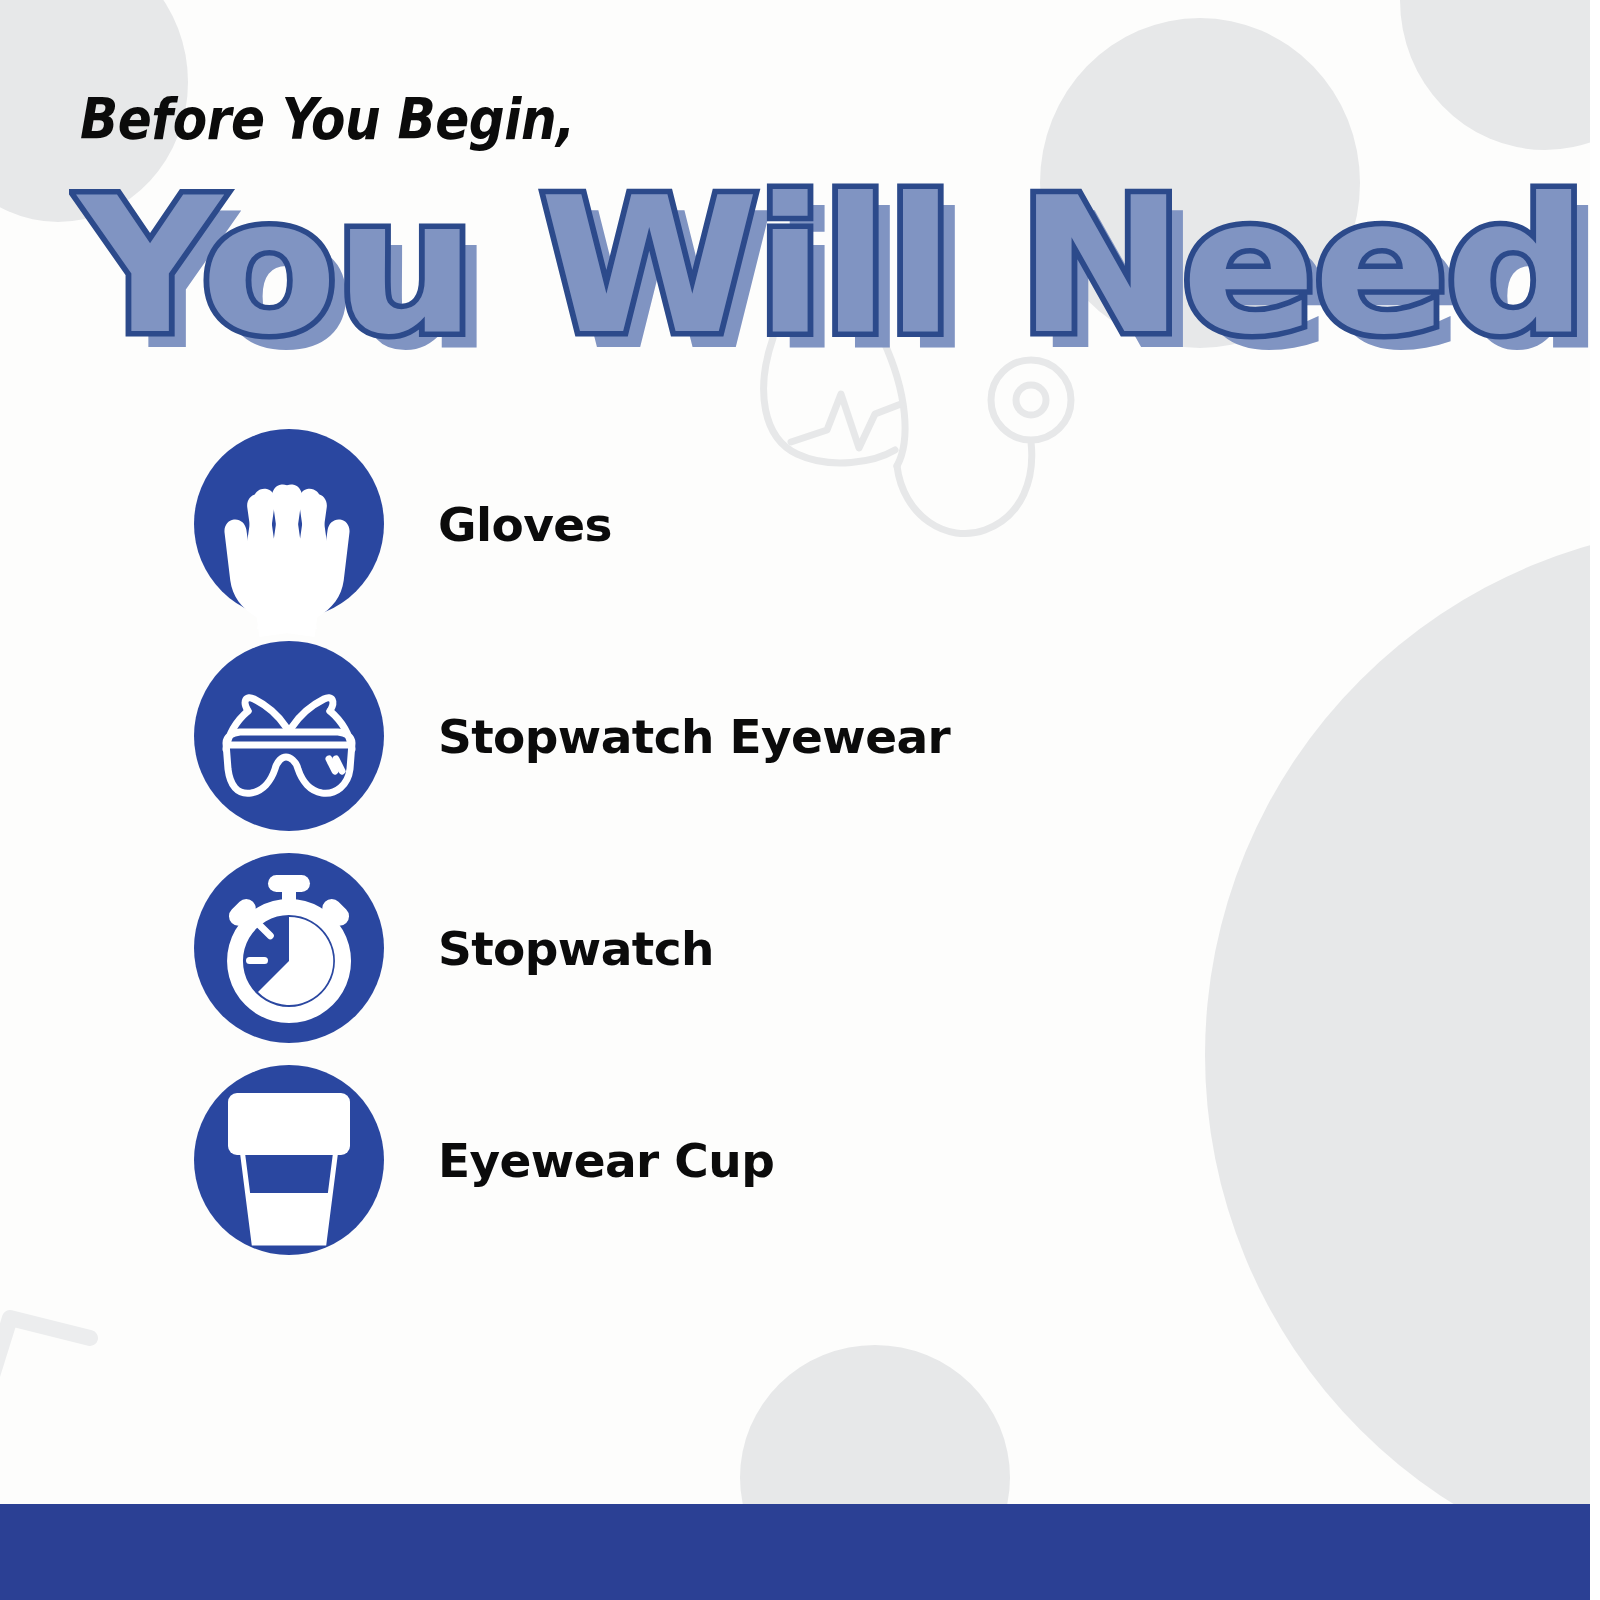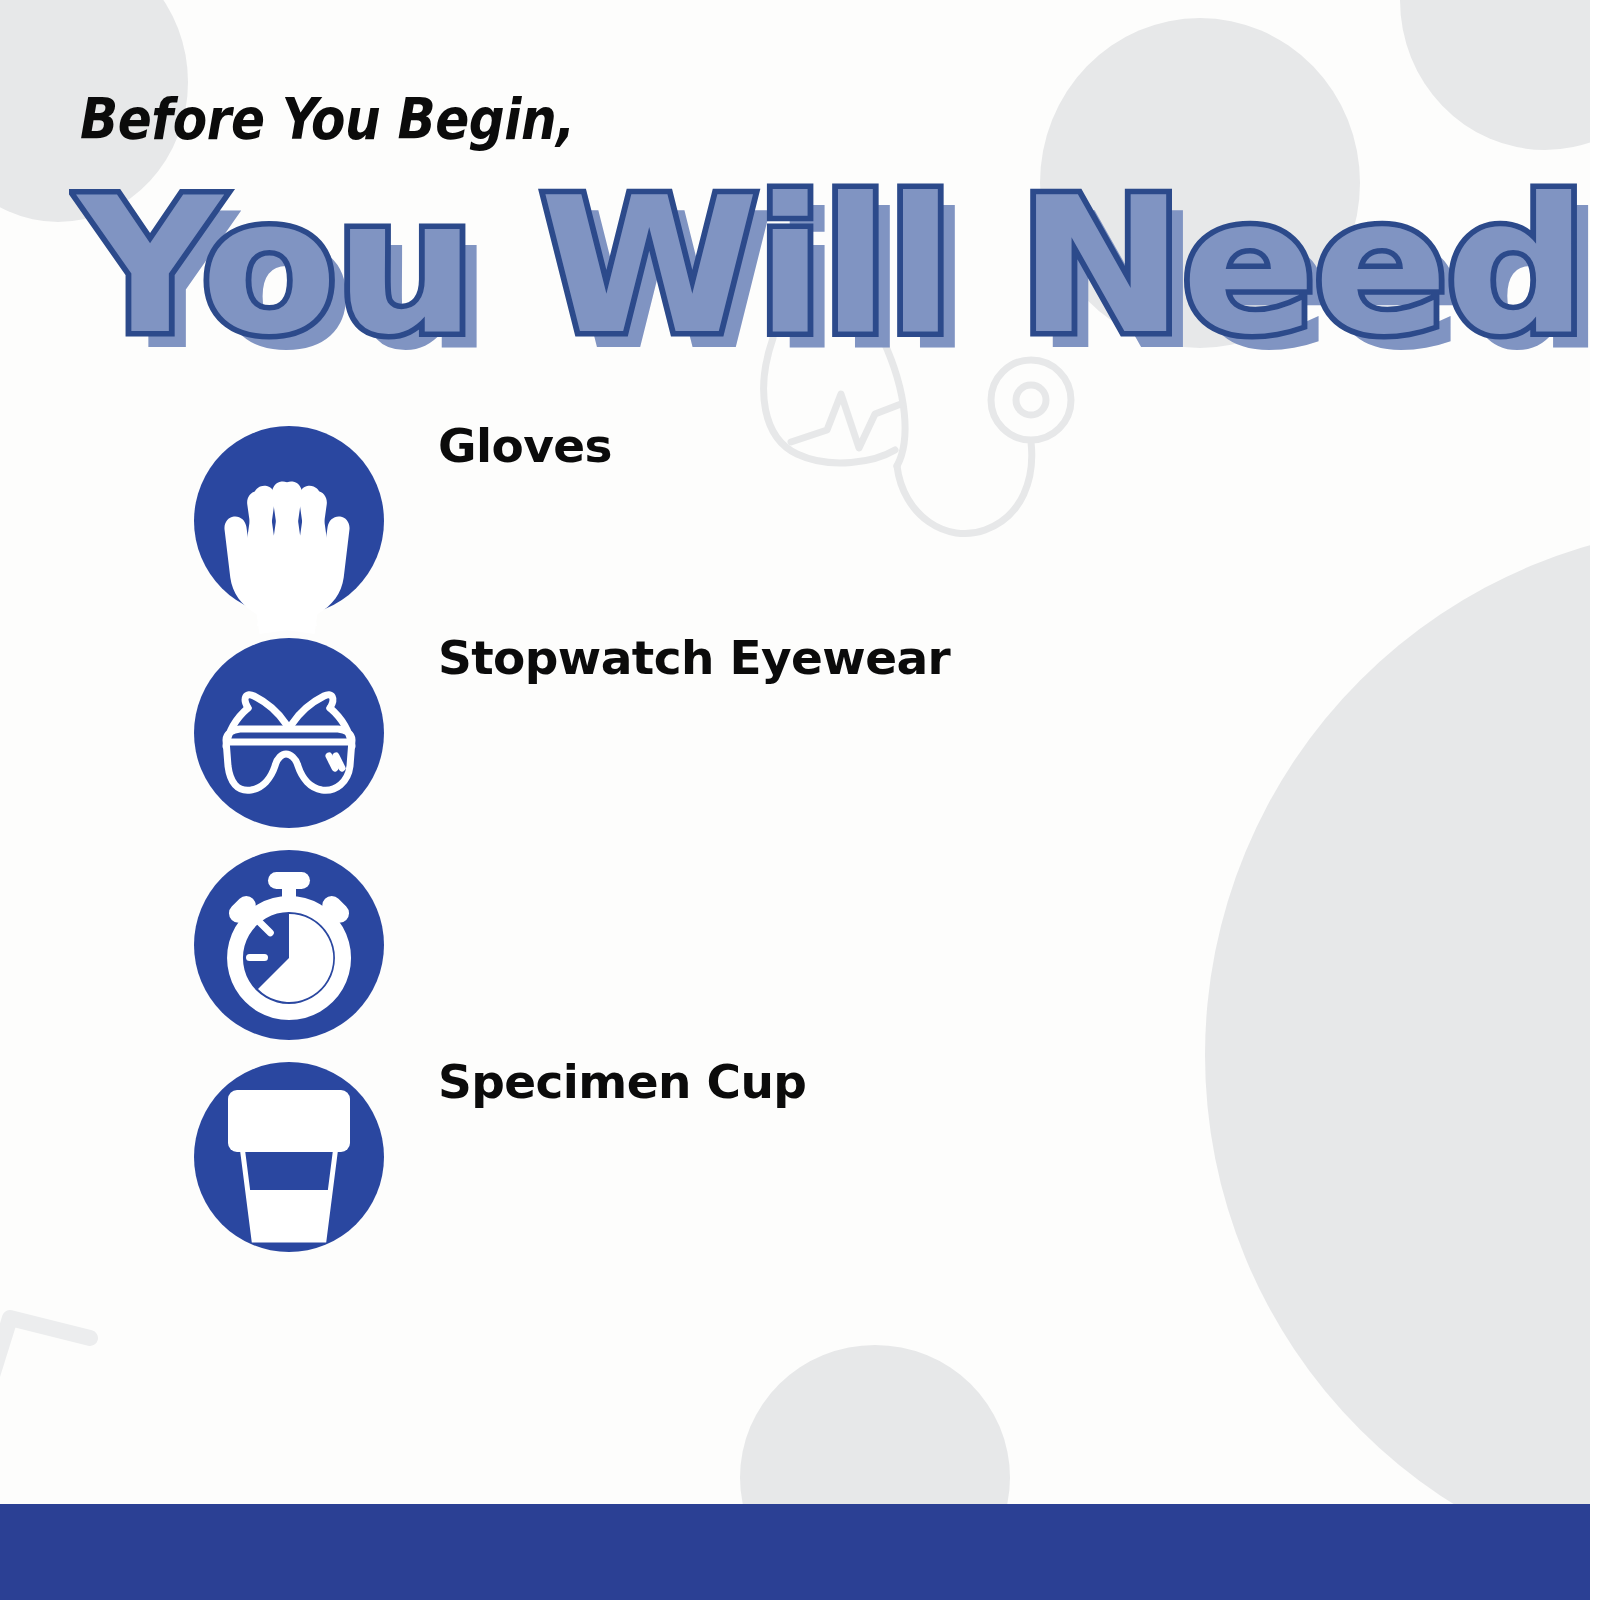--- a/index.html
+++ b/index.html
@@ -97,20 +97,21 @@
 
   
   .list {
     position: absolute;
     left: 186px;
     top: 418px;
     width: 1200px;
   }
   .list-item {
     display: flex;
+    align-items: center;
     height: 212px;
     gap: 46px;
   }
   .icon-badge {
     position: relative;
     flex: 0 0 auto;
     width: 206px;
     height: 206px;
   }
   .icon-badge .disc {
@@ -249,36 +250,37 @@
 
             <path d="M103 54 a62 62 0 1 0 0.1 0 z M103 70 a46 46 0 1 1 -0.1 0 z"></path>
 
             <path d="M103 116 L103 72 A44 44 0 1 1 72 147 Z"></path>
 
             <rect x="60" y="112" width="22" height="7" rx="3.5"></rect>
             <rect x="68" y="82" width="22" height="7" rx="3.5" transform="rotate(45 79 85.5)"></rect>
           </g>
         </svg>
       </div>
+      <div class="item-label">Stopwatch</div>
     </div>
 
     <div class="list-item">
       <div class="icon-badge">
         <div class="disc"></div>
         <svg viewBox="0 0 206 206">
 
           <rect x="42" y="36" width="122" height="62" rx="9" fill="#ffffff"></rect>
 
           <path d="M56 92 L150 92 L138 186 L68 186 Z" fill="#ffffff"></path>
 
           <path d="M58 98 L148 98 L144 136 L62 136 Z" fill="#2A47A0"></path>
 
           <path d="M56 92 L150 92 L138 186 L68 186 Z" fill="none" stroke="#ffffff" stroke-width="5"></path>
         </svg>
       </div>
-      <div class="item-label">Specimen Cup</div>
+      <div class="item-label">Eyewear Cup</div>
     </div>
 
   </div>
 
   <div class="bottom-bar"></div>
 
 </div>
 
 </body></html>

